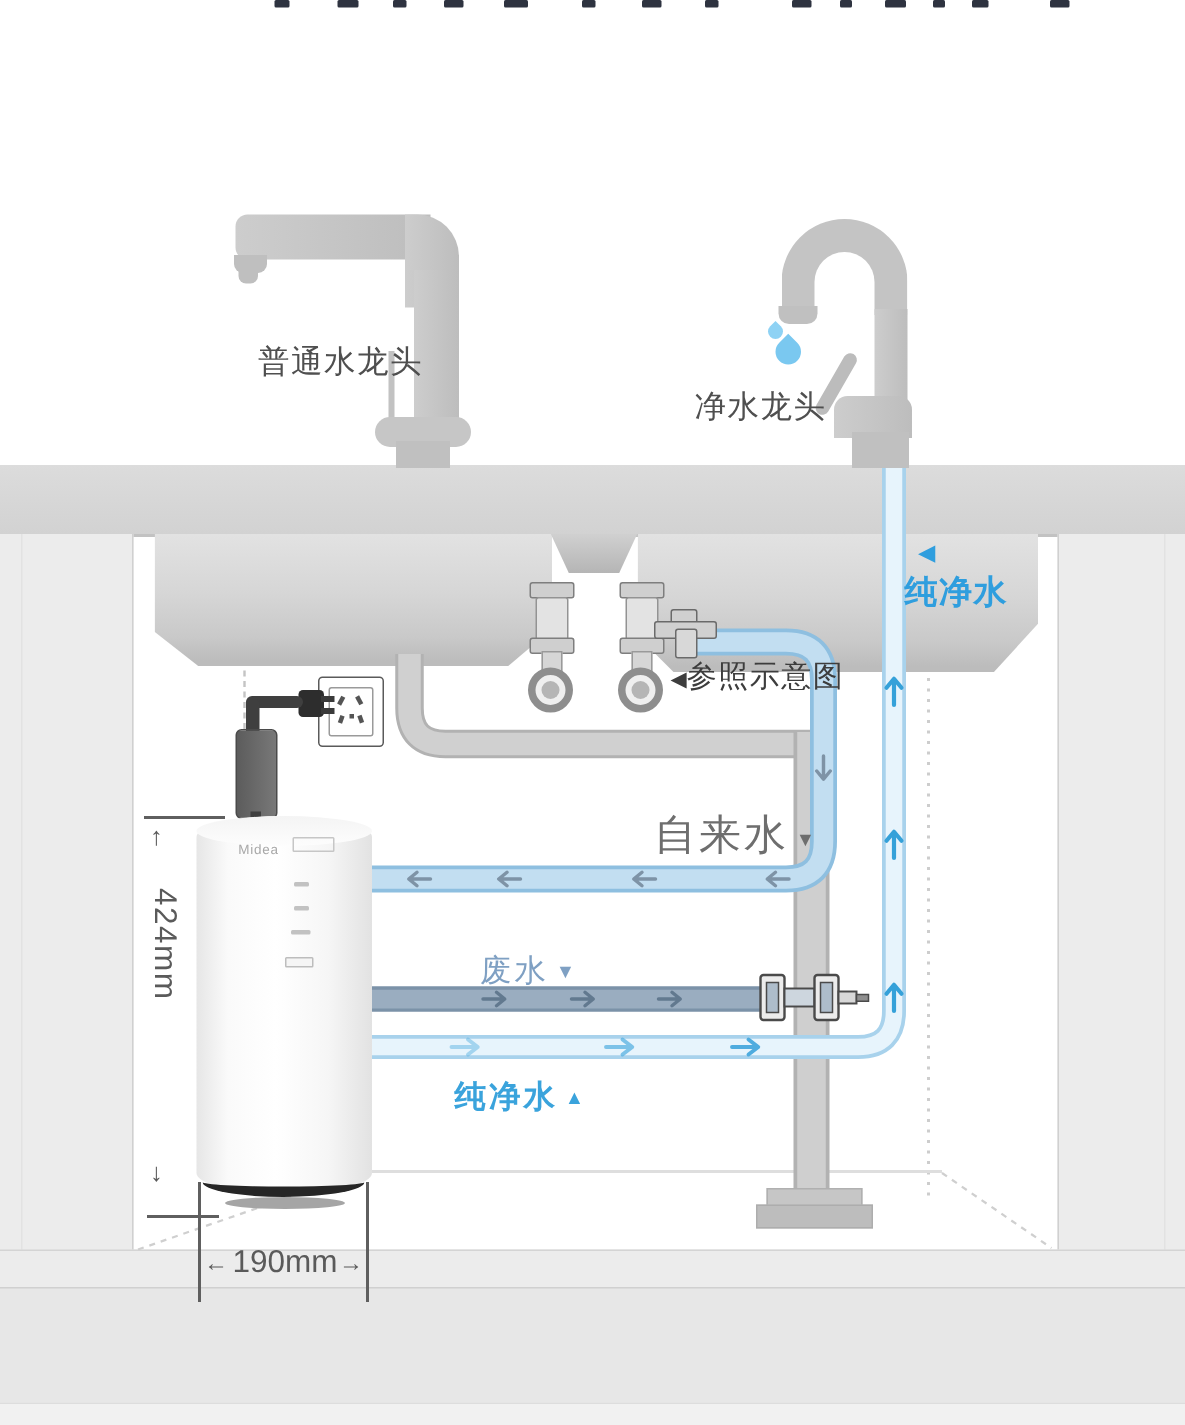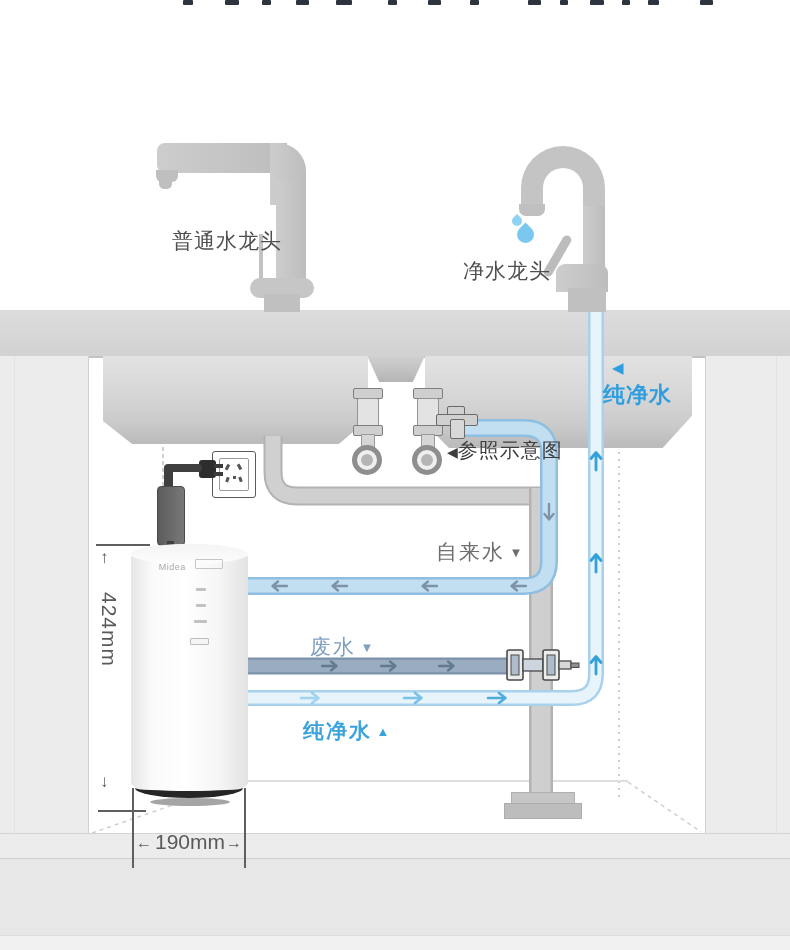--- a/index.html
+++ b/index.html
@@ -207,24 +207,24 @@
   </div>
 
   <div class="abs" style="left:511px;top:792px;width:62px;height:13px;background:#c6c6c6;border:1px solid #b0b0b0;"></div>
   <div class="abs" style="left:504px;top:803px;width:76px;height:14px;background:#bdbdbd;border:1px solid #adadad;"></div>
 
   <div class="abs" style="left:612px;top:359px;">
     <div style="font-size:15px;color:#2f9ede;">◀</div>
     <div class="blue" style="font-size:22px;letter-spacing:1px;margin-top:3px;margin-left:-9px;white-space:nowrap;">纯净水</div>
   </div>
   <div class="abs" style="left:436px;top:538px;white-space:nowrap;">
-    <span style="font-size:21px;color:#6e6e6e;letter-spacing:2px;margin-top:20px;">自来水</span>
+    <span style="font-size:28px;color:#6e6e6e;letter-spacing:2px;margin-top:20px;">自来水</span>
     <span class="tri" style="color:#6e6e6e;">▼</span>
   </div>
-  <div class="abs" style="left:310px;top:633px;white-space:nowrap;">
+  <div class="abs" style="left:320px;top:633px;white-space:nowrap;">
     <span style="font-size:21px;color:#7fa0c3;letter-spacing:2px;">废水</span>
     <span class="tri" style="color:#7fa0c3;">▼</span>
   </div>
   <div class="abs" style="left:303px;top:717px;white-space:nowrap;">
     <span class="blue" style="font-size:21px;letter-spacing:2px;color:#3aa3dc;">纯净水</span>
     <span class="tri" style="color:#3aa3dc;">▲</span>
   </div>
 
   <div>
     <div class="abs tick" style="left:96px;top:544px;width:54px;height:2px;"></div>

